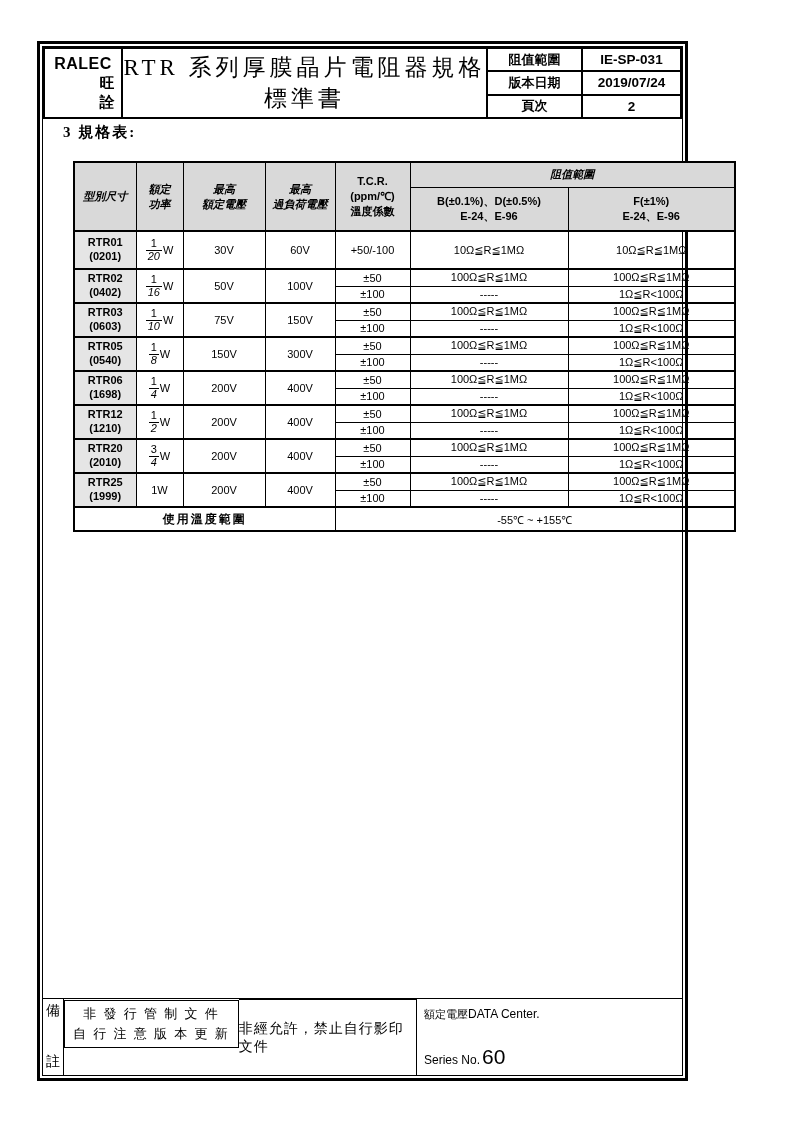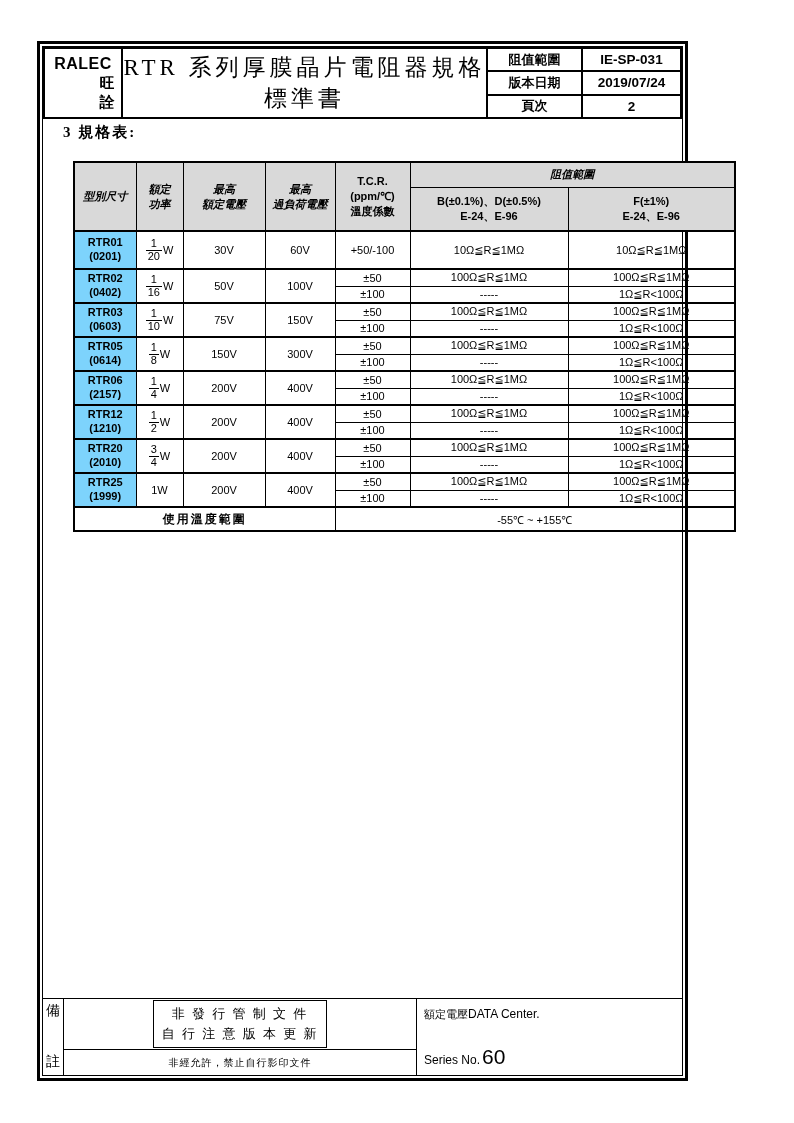--- a/index.html
+++ b/index.html
@@ -34,41 +34,41 @@
     padding:0 1px; }
   table.spec td.hd { background:#d9d9d9; font-weight:bold; }
   td.hd.cjk { font-family:"Liberation Serif", serif; font-size:11px;font-style:italic; }
   td.hd .ln { line-height:1.35; }
   tr.hrow-a td { height:25px; }
   tr.hrow-b td { height:44px; }
   tr.r1 td { height:38px; }
   tr.sub td { height:17px; }
   tr.grp td { border-top:2px solid #000; }
   tr.temp td { height:24px; border-top:2px solid #000; }
-  td.model-cell { background:#7dd3fc; font-weight:bold; line-height:1.25; }
+  td.model-cell { background:#e5e5e5; font-weight:bold; line-height:1.25; }
   .frac { display:inline-block; vertical-align:middle; text-align:center; line-height:1.05; }
   .frac .num { display:block; border-bottom:1px solid #000; padding:0 2px; }
-  .frac .den { display:block; padding:0 2px; }
+  .frac .den { display:block; padding:0 2px;font-style:italic; }
   .power-unit { display:inline-block; vertical-align:middle; margin-left:1px; }
   td.temp-label { font-weight:bold; font-family:"Liberation Serif", serif; font-size:12px; letter-spacing:2px; }
 
   
   .footer { position:absolute; left:0; right:0; bottom:0; height:77px;
     border-top:1px solid #000; display:flex; }
   .foot-side { width:21px; border-right:1px solid #000; display:flex; flex-direction:column; }
   .foot-side .s-top { height:50px; display:flex; align-items:flex-start; justify-content:center;
     padding-top:3px; font-family:"Liberation Serif", serif; font-size:14px; }
   .foot-side .s-bot { flex:1; display:flex; align-items:center; justify-content:center;
     font-family:"Liberation Serif", serif; font-size:14px; }
-  .foot-main { width:352px; display:flex; flex-direction:column; }
+  .foot-main { width:352px; display:flex; flex-direction:row; }
   .notice-row { height:50px; display:flex; align-items:center; justify-content:center; }
   .notice-box { border:1px solid #000; padding:3px 8px; text-align:center;
     font-family:"Liberation Serif", serif; font-size:13px; line-height:1.55; letter-spacing:2px; }
   .copy-row { flex:1; border-top:1px solid #000; display:flex; align-items:center;
-    justify-content:center; font-family:"Liberation Serif", serif; font-size:10px; letter-spacing:1px; }
+    justify-content:center; font-family:"Liberation Serif", serif; font-size:14px; letter-spacing:1px; }
   .foot-right { flex:1; border-left:1px solid #000; position:relative; }
   .stamp-line { position:absolute; left:7px; top:5px; }
   .stamp-cn { font-family:"Liberation Serif", serif; font-size:11px; }
   .stamp-en { font-size:12px;text-align:center; }
   .series-line { position:absolute; left:7px; bottom:6px; }
   .series-label { font-size:12px; }
   .series-value { font-size:21px; margin-left:2px;margin-top:44px; }
 </style>
 </head>
 <body>
@@ -195,41 +195,41 @@
         </tr>
         <tr class="sub">
           <td>±100</td>
           <td>-----</td>
           <td>1Ω≦R&lt;100Ω</td>
         </tr>
 
         <tr class="sub grp">
           <td class="model-cell" rowspan="2">
             <div>RTR05</div>
-            <div>(0614)</div>
+            <div>(0540)</div>
           </td>
           <td rowspan="2">
             <span class="frac"><span class="num">1</span><span class="den">8</span></span><span class="power-unit">W</span>
           </td>
           <td rowspan="2">150V</td>
           <td rowspan="2">300V</td>
           <td>±50</td>
           <td>100Ω≦R≦1MΩ</td>
           <td>100Ω≦R≦1MΩ</td>
         </tr>
         <tr class="sub">
           <td>±100</td>
           <td>-----</td>
           <td>1Ω≦R&lt;100Ω</td>
         </tr>
 
         <tr class="sub grp">
           <td class="model-cell" rowspan="2">
             <div>RTR06</div>
-            <div>(2157)</div>
+            <div>(1698)</div>
           </td>
           <td rowspan="2">
             <span class="frac"><span class="num">1</span><span class="den">4</span></span><span class="power-unit">W</span>
           </td>
           <td rowspan="2">200V</td>
           <td rowspan="2">400V</td>
           <td>±50</td>
           <td>100Ω≦R≦1MΩ</td>
           <td>100Ω≦R≦1MΩ</td>
         </tr>

